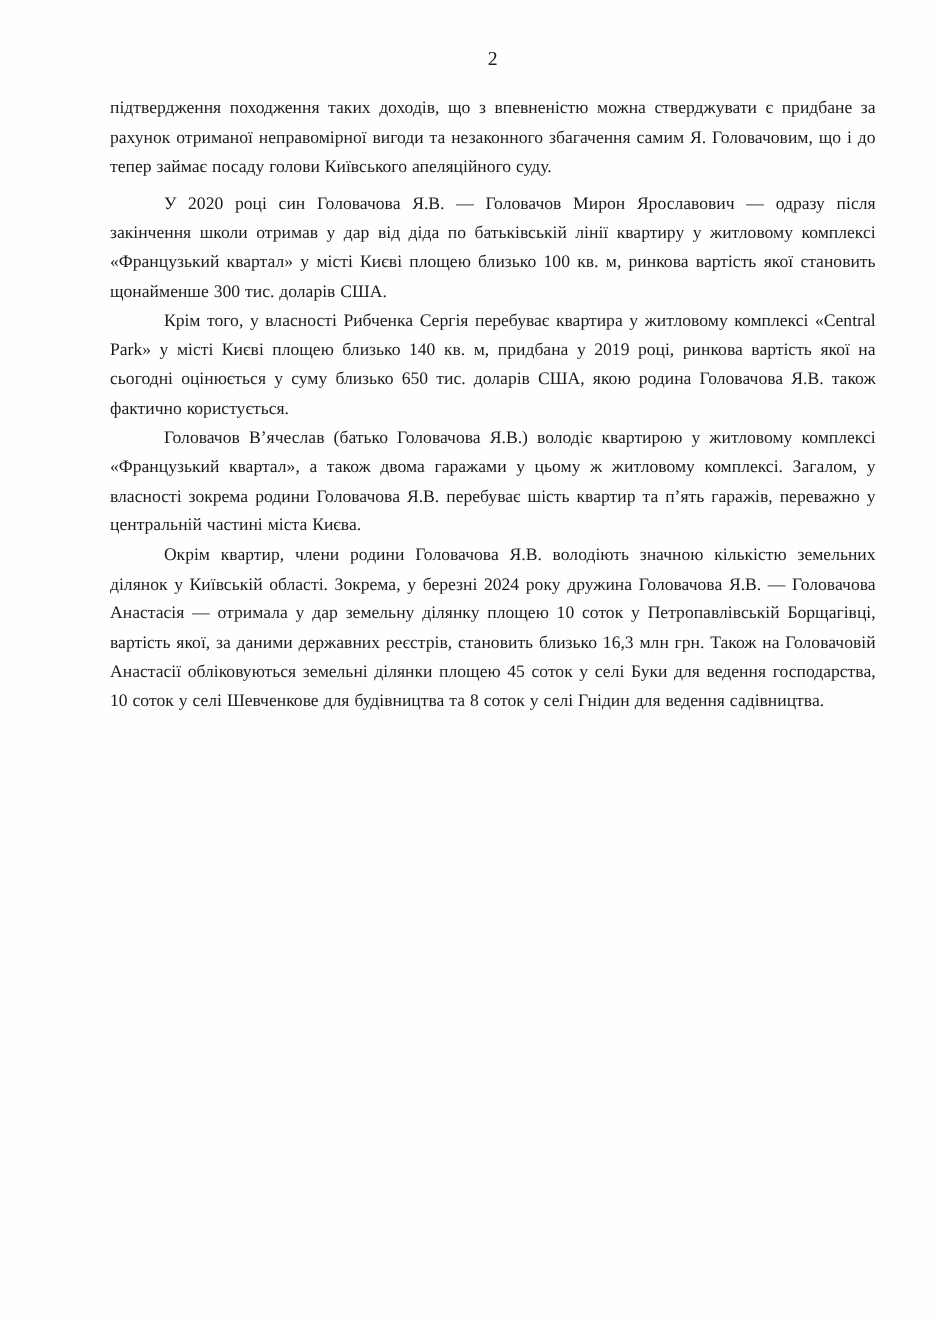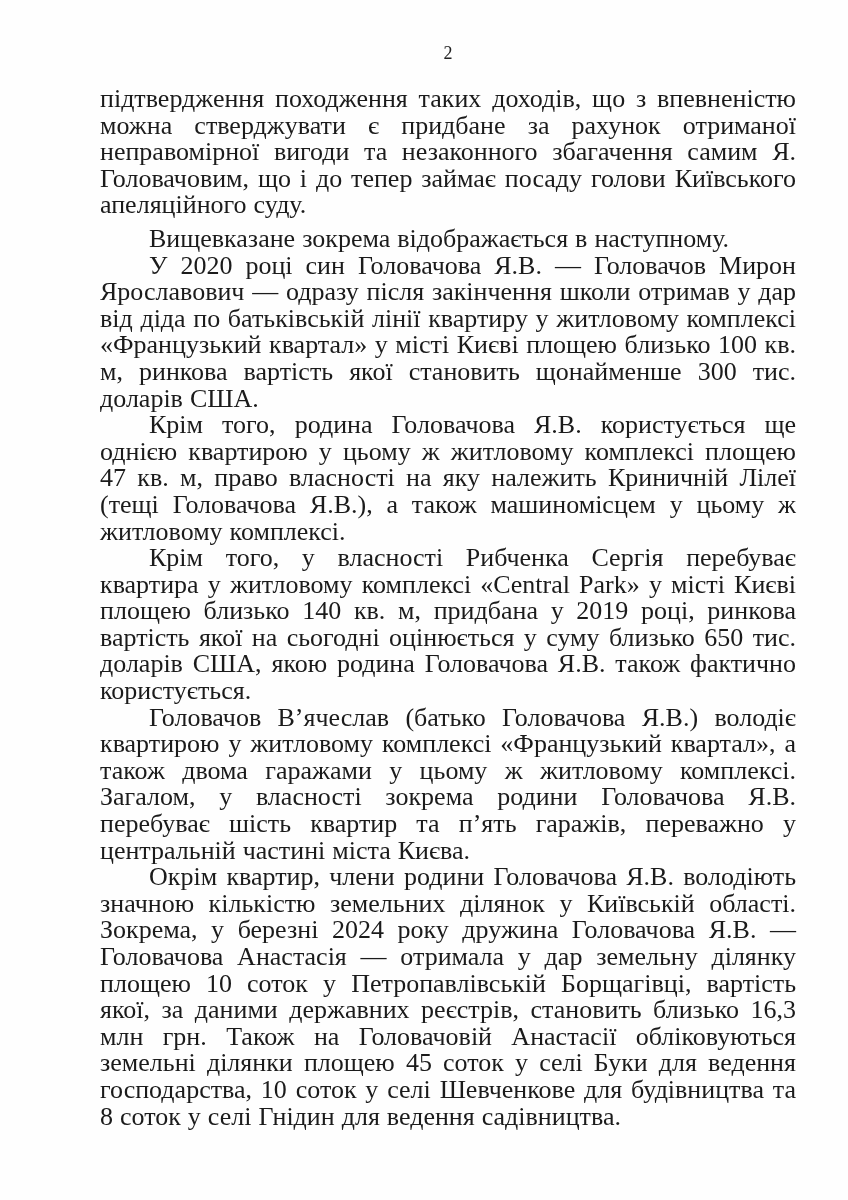--- a/index.html
+++ b/index.html
@@ -28,41 +28,39 @@
     color: #222;
   }
   .content {
     position: absolute;
     top: 86px;
     left: 100px;
     width: 696px;
   }
   .para {
     margin: 0;
-    font-size: 26px;
+    font-size: 16px;
     line-height: 26.6px;
     text-align: justify;
     text-indent: 49px;
     word-spacing: 0.5px;
   }
   .para.no-indent {
     text-indent: 0;
   }
   .para.extra-after {
     margin-bottom: 7px;
   }
 </style>
 </head>
 <body>
 
 <div class="page">
   <div class="page-number">2</div>
 
   <div class="content">
     <p class="para no-indent extra-after">підтвердження походження таких доходів, що з впевненістю можна стверджувати є придбане за рахунок отриманої неправомірної вигоди та незаконного збагачення самим Я. Головачовим, що і до тепер займає посаду голови Київського апеляційного суду.</p>
-    <p class="para">Вищевказане зокрема відображається в наступному.</p>
     <p class="para">У 2020 році син Головачова Я.В. — Головачов Мирон Ярославович — одразу після закінчення школи отримав у дар від діда по батьківській лінії квартиру у житловому комплексі «Французький квартал» у місті Києві площею близько 100 кв. м, ринкова вартість якої становить щонайменше 300 тис. доларів США.</p>
-    <p class="para">Крім того, родина Головачова Я.В. користується ще однією квартирою у цьому ж житловому комплексі площею 47 кв. м, право власності на яку належить Криничній Лілеї (тещі Головачова Я.В.), а також машиномісцем у цьому ж житловому комплексі.</p>
     <p class="para">Крім того, у власності Рибченка Сергія перебуває квартира у житловому комплексі «Central Park» у місті Києві площею близько 140 кв. м, придбана у 2019 році, ринкова вартість якої на сьогодні оцінюється у суму близько 650 тис. доларів США, якою родина Головачова Я.В. також фактично користується.</p>
     <p class="para">Головачов В’ячеслав (батько Головачова Я.В.) володіє квартирою у житловому комплексі «Французький квартал», а також двома гаражами у цьому ж житловому комплексі. Загалом, у власності зокрема родини Головачова Я.В. перебуває шість квартир та п’ять гаражів, переважно у центральній частині міста Києва.</p>
     <p class="para">Окрім квартир, члени родини Головачова Я.В. володіють значною кількістю земельних ділянок у Київській області. Зокрема, у березні 2024 року дружина Головачова Я.В. — Головачова Анастасія — отримала у дар земельну ділянку площею 10 соток у Петропавлівській Борщагівці, вартість якої, за даними державних реєстрів, становить близько 16,3 млн грн. Також на Головачовій Анастасії обліковуються земельні ділянки площею 45 соток у селі Буки для ведення господарства, 10 соток у селі Шевченкове для будівництва та 8 соток у селі Гнідин для ведення садівництва.</p>
   </div>
 </div>
 
 </body></html>

